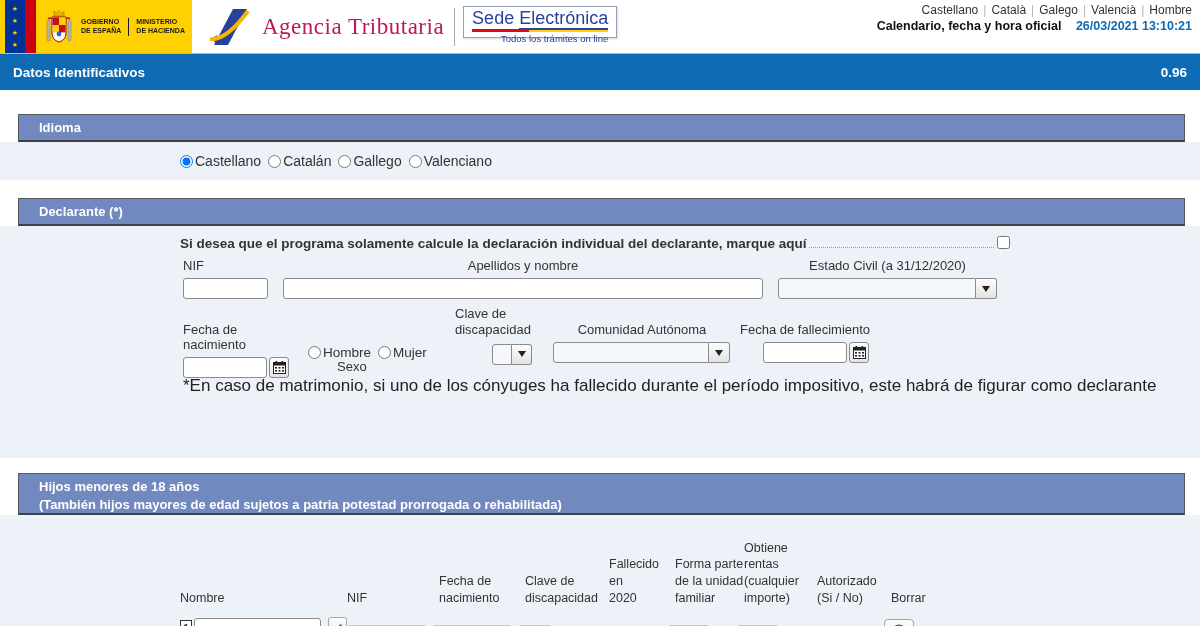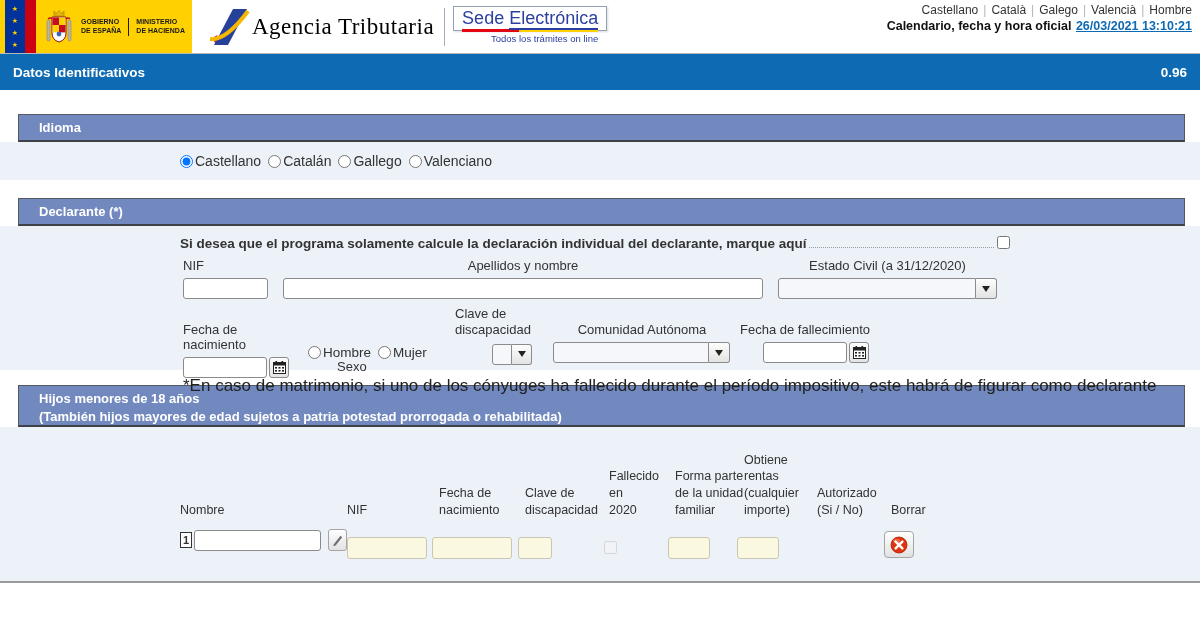--- a/index.html
+++ b/index.html
@@ -12,55 +12,55 @@
   .gov-block { display:flex; width:192px; background:#ffd100; }
   .stripe-yellow { width:5px; background:#ffd100; }
   .stripe-eu { width:20px; background:#003399; display:flex; flex-direction:column;
     justify-content:space-evenly; align-items:center; color:#ffcc00; font-size:7px; line-height:1; }
   .stripe-red { width:11px; background:#cc0011; }
   .gov-emblem { display:flex; align-items:center; margin-left:8px; }
   .gov-texts { display:flex; align-items:center; margin-left:7px; }
   .gov-text { font-size:7px; font-weight:bold; color:#1a1a1a; line-height:1.25; white-space:pre-line; }
   .gov-div { width:1px; background:#1a1a1a; height:18px; margin:0 7px; }
   .at-logo { display:flex; align-items:center; margin-left:16px; }
-  .at-name { font-family:"Liberation Serif", serif; font-size:23px; color:#000000;
-    letter-spacing:0.5px; }
+  .at-name { font-family:"Liberation Serif", serif; font-size:23px; color:#be185d;
+    margin-left:10px; letter-spacing:0.5px; }
   .vsep { width:1px; background:#aab; height:38px; margin:8px 0 0 10px; }
-  .sede-badge { margin:6px 0 0 8px; height:25px; border:1px solid #98a0b8; border-radius:0;
+  .sede-badge { margin:6px 0 0 8px; height:32px; border:1px solid #98a0b8; border-radius:0;
     background:#fff; padding:2px 8px 2px 8px; box-shadow:1px 1px 2px rgba(0,0,0,.15); }
   .sede-title { font-size:18px; color:#2b3fa0; line-height:1.05; white-space:nowrap; }
   .sede-title .ul { border-bottom:2px solid #2b3fa0; }
   .sede-stripe { height:3px; margin-top:1px;
     background:linear-gradient(to right, #e30613 0 42%, #ffd100 42% 100%); }
   .sede-sub { font-size:9.5px; color:#2b3fa0; text-align:right; margin-top:1px; }
   .header-right { position:absolute; right:8px; top:3px; text-align:right; }
   .langs { font-size:12px; color:#333; }
   .langs a { color:#333; text-decoration:none; }
   .langs .sep { color:#b5b5b5; margin:0 5px; }
   .cal-line { font-size:12.5px; font-weight:bold; color:#111; margin-top:2px; }
-  .cal-line .dt { color:#0e6ab3; margin-left:1px;text-decoration:underline; }
+  .cal-line .dt { color:#0e6ab3; margin-left:11px; }
 
   
   .title-bar { height:36px; background:#0e6ab3; color:#fff; display:flex; align-items:center;
     justify-content:space-between; padding:0 13px; font-weight:bold; font-size:13.5px; }
 
   
   .gap { background:#fff; }
   .g1{height:24px} .g2{height:18px} .g3{height:15px}
   .sec-bar { margin:0 15px 0 18px; background:#7289bf; border:1px solid #55585c;
     border-bottom:2px solid #3e4145; color:#fff; font-weight:bold; font-size:13px;
     padding:5px 0 5px 20px; }
   .sec-bar.two { height:42px; padding:4px 0 4px 20px; line-height:1.4; }
   .sec-content { background:#edf1f8; position:relative; }
 
   .idioma-content { height:38px; display:flex; align-items:center; padding-left:180px; font-size:14px; }
   .radio-opt { display:flex; align-items:center; margin-right:7px; }
   .radio-opt input { margin:0 2px 0 0; }
 
-  .decl-content { height:144px; font-size:13px; }
+  .decl-content { height:232px; font-size:13px; }
   .individual-row { position:absolute; left:180px; right:190px; top:10px; display:flex; align-items:flex-end; }
   .individual-label { font-weight:bold; font-size:13.5px; white-space:nowrap; }
   .leader { flex:1; border-bottom:1px dotted #9a9a9a; margin:0 3px 3px 3px; }
   .fgroup { position:absolute; }
   .fgroup .flabel { font-size:13px; margin-bottom:5px; }
   .center { text-align:center; }
   .ctrl { display:flex; align-items:stretch; height:21px; }
   input.txt { height:21px; border:1px solid #8b8b8b; border-radius:3px; background:#fff;
     font-size:13px; padding:0 4px; width:100%; }
   .selbox { border:1px solid #8b8b8b; border-radius:3px 0 0 3px; background:#f5f7fa; }

